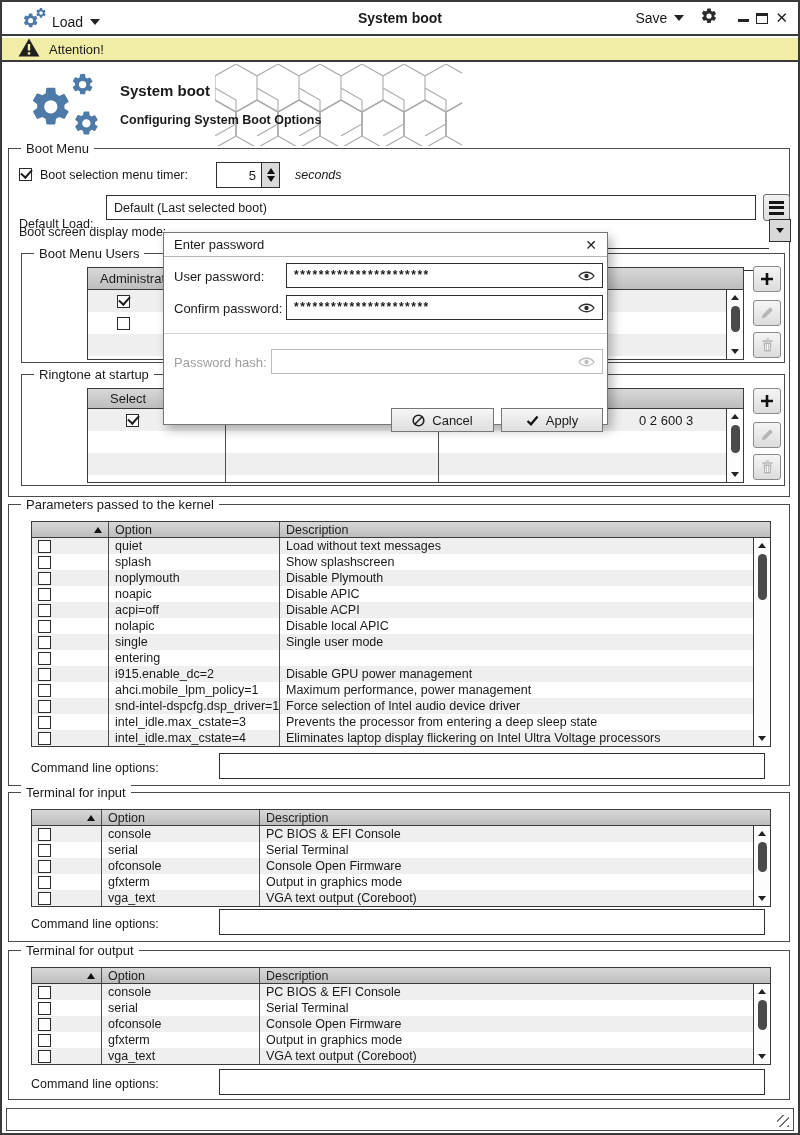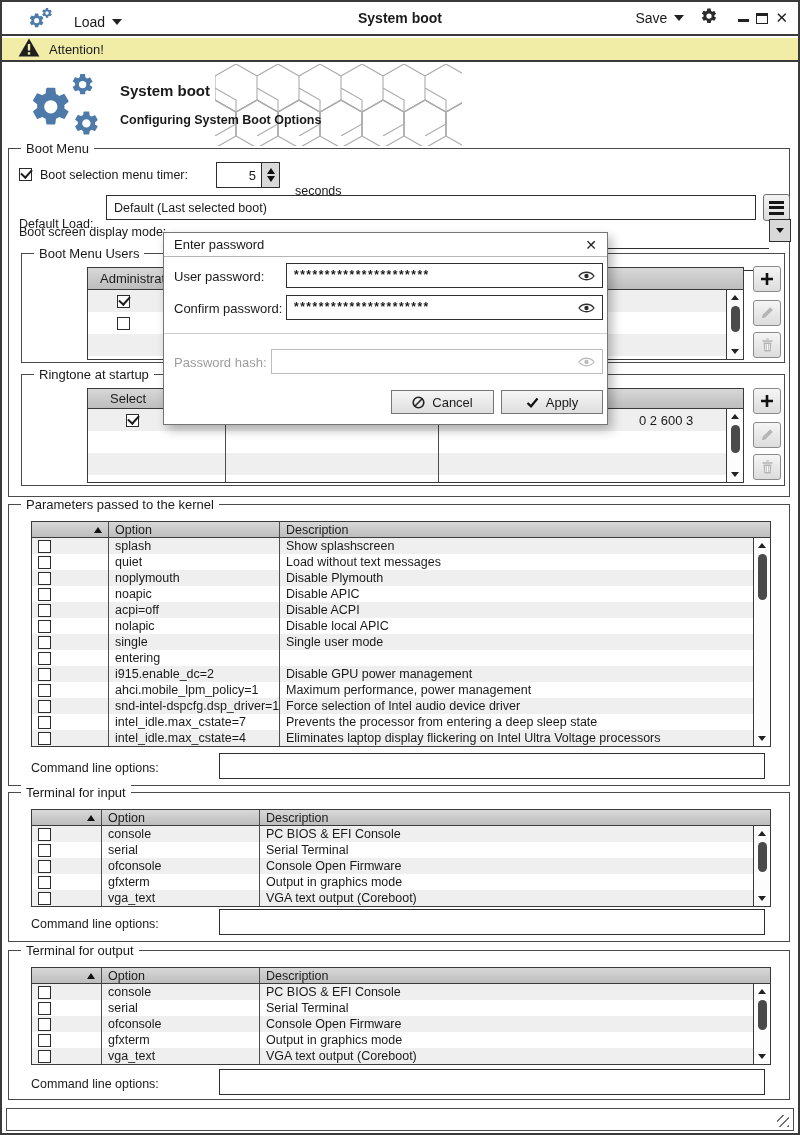--- a/index.html
+++ b/index.html
@@ -2,21 +2,21 @@
 <html><head>
 <meta charset="utf-8">
 <style>
   * { margin:0; padding:0; box-sizing:border-box; }
   html,body { background:#fff; }
   body { font-family:"Liberation Sans", sans-serif; color:#1a1a1a; }
   .window { position:relative; width:800px; height:1135px; border:2px solid #3a3a3a; background:#fff; overflow:hidden; }
 
   
   .titlebar { position:absolute; left:0; top:0; width:796px; height:34px; border-bottom:2px solid #3a3a3a; background:#fff; }
-  .tb-left { position:absolute; left:26px; top:5px; display:flex; align-items:center; gap:20px; }
+  .tb-left { position:absolute; left:20px; top:5px; display:flex; align-items:center; gap:4px; }
   .menu-btn { display:flex; align-items:center; gap:7px; font-size:14px; cursor:default; }
   .caret { width:0; height:0; border-left:5px solid transparent; border-right:5px solid transparent; border-top:6px solid #222; }
   .tb-title { position:absolute; left:0; right:0; top:8px; text-align:center; font-size:14px; font-weight:bold; }
   .tb-right { position:absolute; right:10px; top:5px; display:flex; align-items:center; gap:16px; }
   .win-ctrls { display:flex; align-items:flex-start; gap:7px; margin-left:4px; }
   .ic-min { width:11px; height:3px; background:#222; margin-top:8px; }
   .ic-max { width:12px; height:11px; border:1.5px solid #222; border-top:3.5px solid #222; margin-top:2px; }
   .ic-close { font-size:15px; line-height:14px; color:#222; }
 
   
@@ -74,21 +74,21 @@
   .modal { position:absolute; left:161px; top:230px; width:445px; height:193px; background:#fff; border:1px solid #767676; box-shadow:4px 5px 10px rgba(0,0,0,.28); z-index:50; }
   .dlg-title { position:absolute; left:0; top:0; right:0; height:24px; border-bottom:1px solid #b5b5b5; font-size:13px; display:flex; align-items:center; padding:0 10px; }
   .dlg-x { margin-left:auto; font-size:14px; color:#222; }
   .dlg-lbl { position:absolute; font-size:13px; white-space:nowrap; }
   .dlg-input { position:absolute; border:1px solid #2e2e2e; background:#fff; display:flex; align-items:center; padding:0 7px; }
   .pwd-text { font-size:12px; font-weight:bold; letter-spacing:1.5px; transform:translateY(-1px); }
   .dlg-eye { margin-left:auto; display:flex; align-items:center; }
   .dlg-sep { position:absolute; left:0; right:0; top:100px; border-top:1px solid #cfcfcf; }
   .muted { color:#9e9e9e; }
   .dlg-input.muted-field { border-color:#bdbdbd; }
-  .dlg-btn { position:absolute; height:24px; border:1px solid #767676; background:linear-gradient(#f6f6f6,#dedede); font-size:13px; display:flex; align-items:center; justify-content:center; gap:7px; }
+  .dlg-btn { position:absolute; height:24px; border:1px solid #767676; background:linear-gradient(#f6f6f6,#dedede); font-size:13px; display:flex; align-items:center; justify-content:center; gap:7px;margin-top:18px; }
 
   
   .statusbar { position:absolute; left:4px; top:1106px; width:788px; height:23px; border:1px solid #4a4a4a; background:#fff; }
   .grip { position:absolute; right:4px; bottom:3px; width:12px; height:12px; background:repeating-linear-gradient(135deg, transparent 0 4px, #6e6e6e 4px 5.6px); }
 </style>
 </head>
 <body>
 
 <div class="window">
 
@@ -171,21 +171,21 @@
 
     <span class="cb checked" style="position:absolute; left:10px; top:19px;"></span>
     <span class="lbl" style="left:31px; top:19px;">Boot selection menu timer:</span>
     <div class="spin" style="left:207px; top:13px; height:26px;">
       <span class="spin-val">5</span>
       <span class="spin-btns">
           <i class="t-up"></i>
           <i class="t-dn"></i>
         </span>
     </div>
-    <span class="lbl" style="left:286px; top:35px;">seconds</span>
+    <span class="lbl" style="left:286px; top:19px;font-style:italic;">seconds</span>
 
     <span class="lbl" style="left:10px; top:68px;">Default Load:</span>
     <div class="tb-input" style="left:97px; top:46px; width:650px; height:25px;">Default (Last selected boot)</div>
     <span class="burger" style="left:754px; top:45px;">
         <i></i>
         <i></i>
         <i></i>
       </span>
 
     <span class="lbl" style="left:10px; top:76px;">Boot screen display mode:</span>
@@ -325,34 +325,34 @@
           </div>
         <div class="cell last">
             <span>Description</span>
           </div>
       </div>
       <div class="tbody">
         <div class="trow">
             <div class="cell" style="width:77px;">
               <span class="cb"></span>
             </div>
+            <div class="cell" style="width:171px;">quiet</div>
+            <div class="cell last">Load without text messages</div>
+          </div>
+        <div class="trow">
+            <div class="cell" style="width:77px;">
+              <span class="cb"></span>
+            </div>
             <div class="cell" style="width:171px;">splash</div>
             <div class="cell last">Show splashscreen</div>
           </div>
         <div class="trow">
             <div class="cell" style="width:77px;">
               <span class="cb"></span>
             </div>
-            <div class="cell" style="width:171px;">quiet</div>
-            <div class="cell last">Load without text messages</div>
-          </div>
-        <div class="trow">
-            <div class="cell" style="width:77px;">
-              <span class="cb"></span>
-            </div>
             <div class="cell" style="width:171px;">noplymouth</div>
             <div class="cell last">Disable Plymouth</div>
           </div>
         <div class="trow">
             <div class="cell" style="width:77px;">
               <span class="cb"></span>
             </div>
             <div class="cell" style="width:171px;">noapic</div>
             <div class="cell last">Disable APIC</div>
           </div>
@@ -401,21 +401,21 @@
             <div class="cell" style="width:77px;">
               <span class="cb"></span>
             </div>
             <div class="cell" style="width:171px;">snd-intel-dspcfg.dsp_driver=1</div>
             <div class="cell last">Force selection of Intel audio device driver</div>
           </div>
         <div class="trow">
             <div class="cell" style="width:77px;">
               <span class="cb"></span>
             </div>
-            <div class="cell" style="width:171px;">intel_idle.max_cstate=7</div>
+            <div class="cell" style="width:171px;">intel_idle.max_cstate=3</div>
             <div class="cell last">Prevents the processor from entering a deep sleep state</div>
           </div>
         <div class="trow">
             <div class="cell" style="width:77px;">
               <span class="cb"></span>
             </div>
             <div class="cell" style="width:171px;">intel_idle.max_cstate=4</div>
             <div class="cell last">Eliminates laptop display flickering on Intel Ultra Voltage processors</div>
           </div>
       </div>

